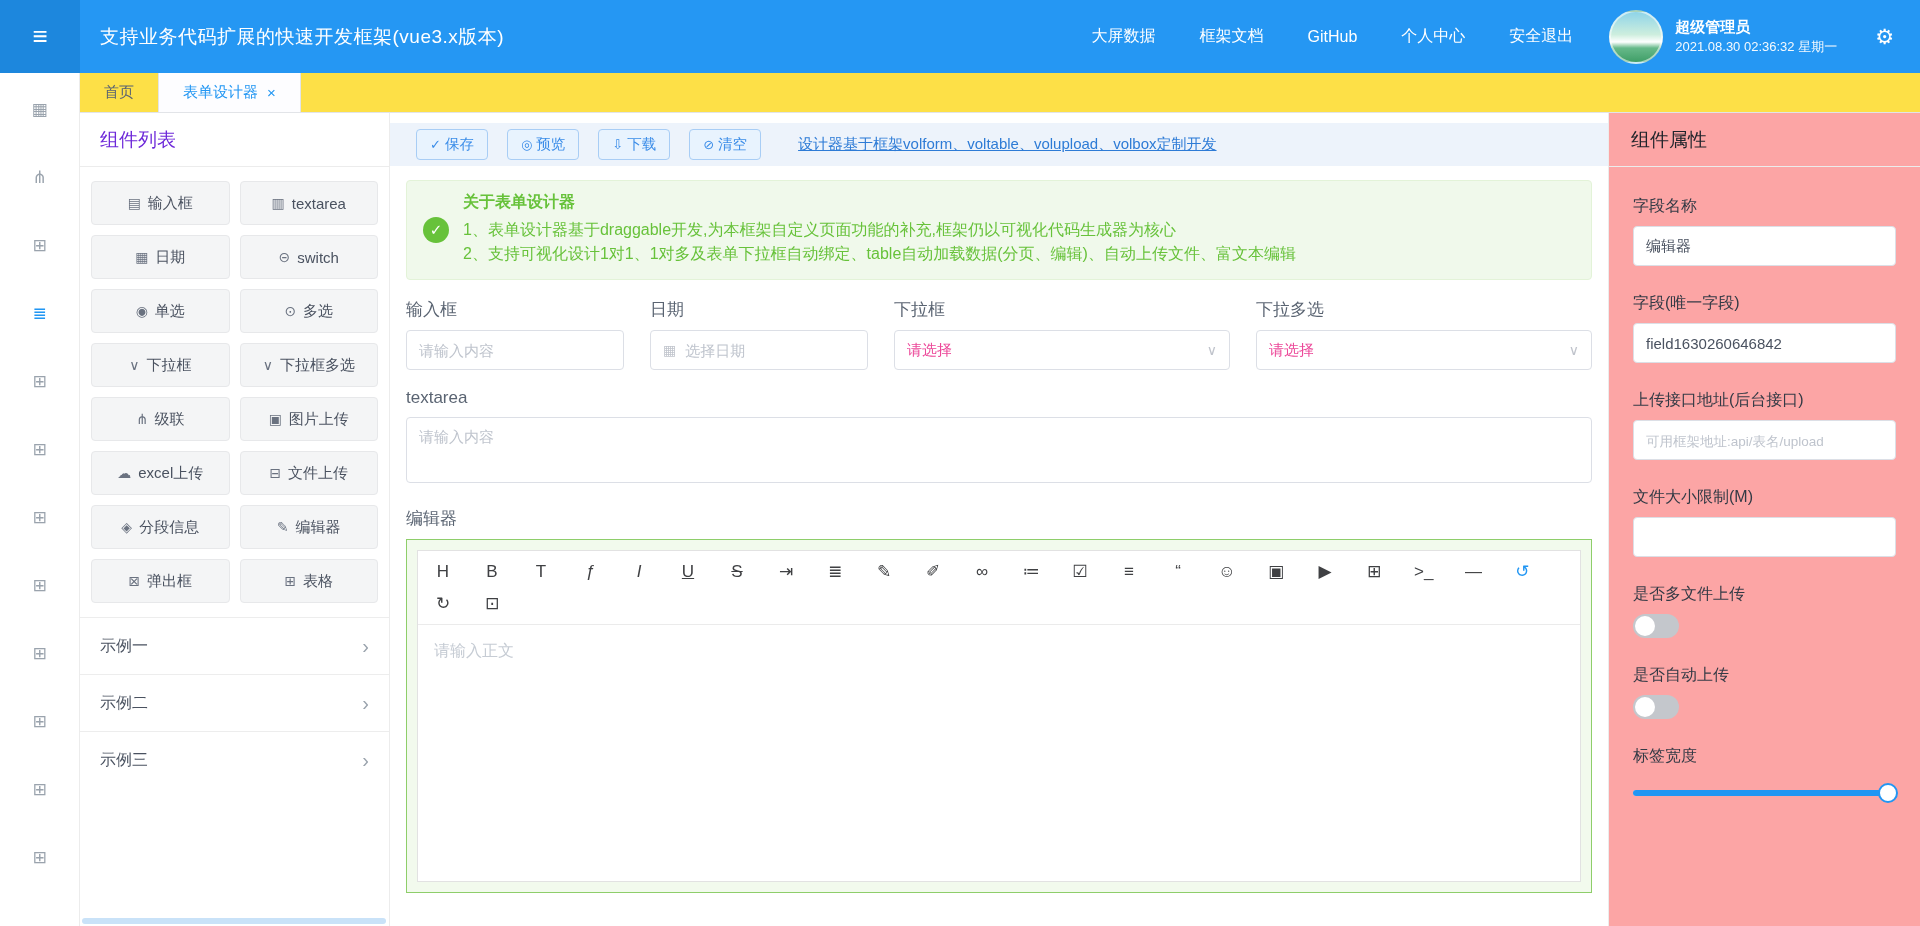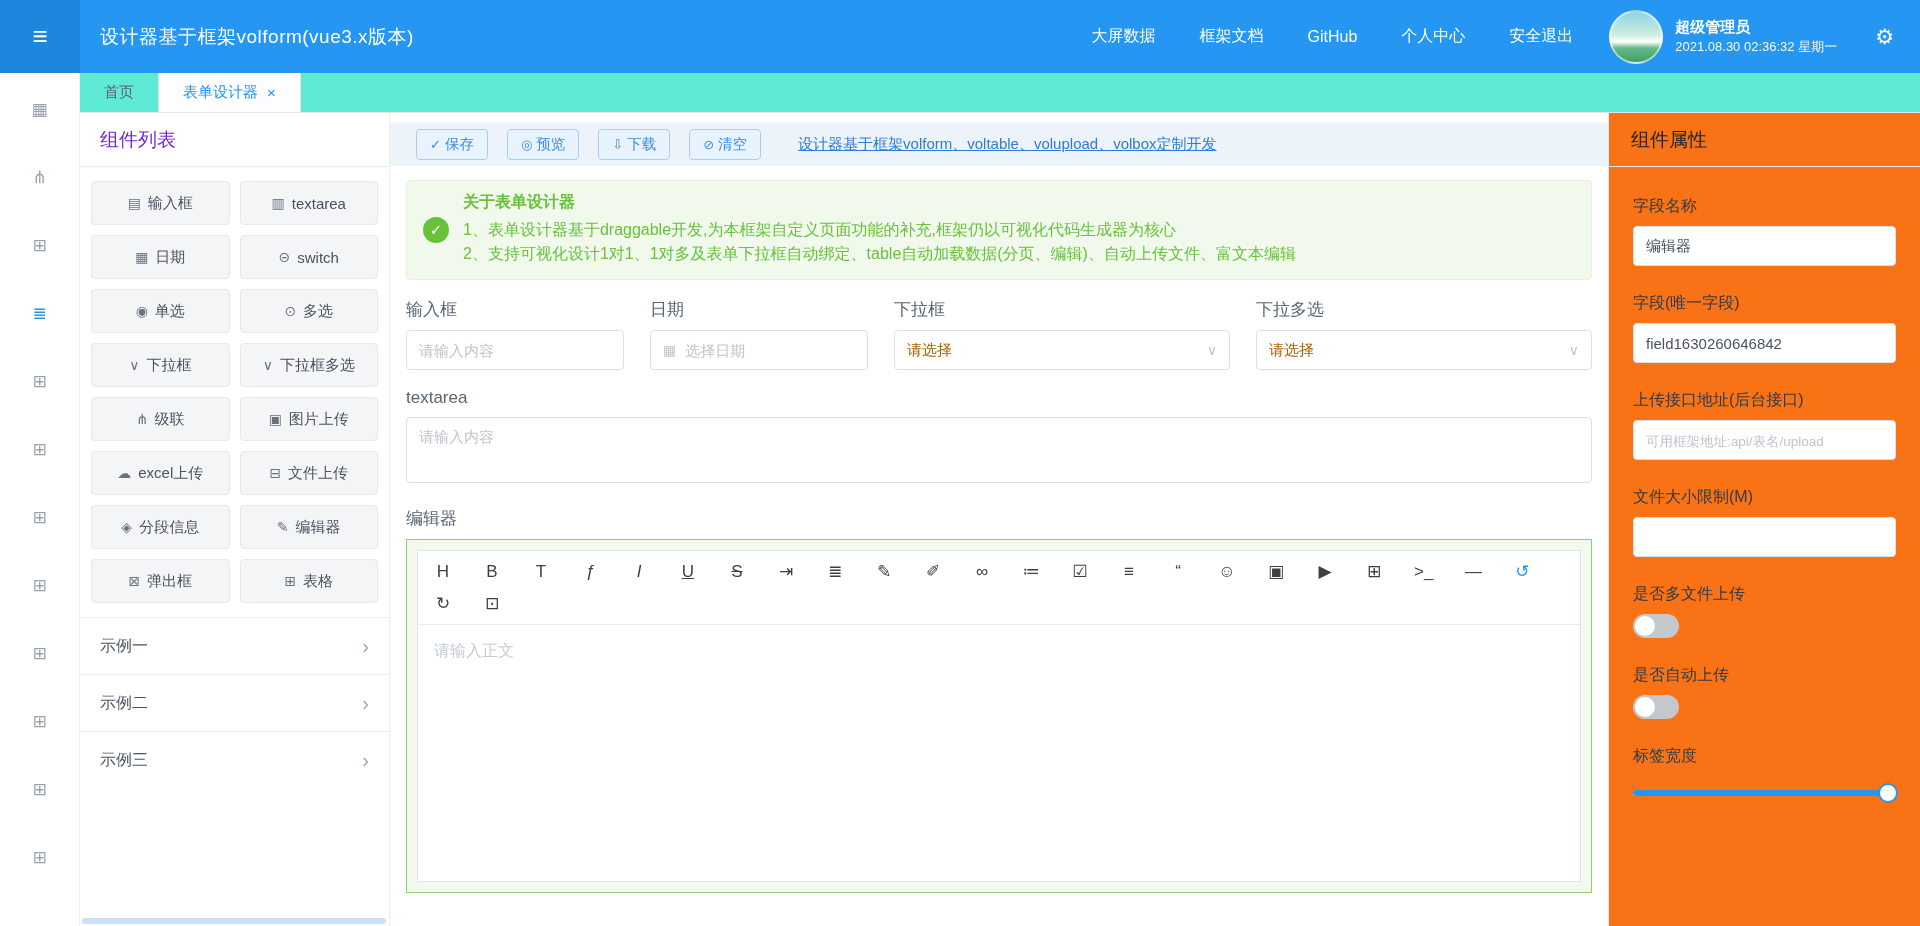--- a/index.html
+++ b/index.html
@@ -24,21 +24,21 @@
 
   
   .body-row { display:flex; height:853px; }
   .rail { width:80px; flex:none; background:#fff; border-right:1px solid #ececec;
     display:flex; flex-direction:column; align-items:center; padding-top:28px; gap:51px; }
   .ric { font-size:17px; color:#9aa3ad; cursor:pointer; line-height:1; }
   .ric.active { color:#2196f3; }
   .content-col { flex:1; display:flex; flex-direction:column; min-width:0; }
 
   
-  .tabbar { height:40px; background:#5eead4; border-bottom:1px solid #e2e4e8; display:flex; }
+  .tabbar { height:40px; background:#fde047; border-bottom:1px solid #e2e4e8; display:flex; }
   .tab { padding:0 24px; display:flex; align-items:center; gap:9px; font-size:15px; color:#5a6472;
     border-right:1px solid #e2e4e8; cursor:pointer; }
   .tab.active { background:#fdfdff; color:#2196f3;text-align:right; }
   .tab .close { font-size:15px; color:#2196f3; }
 
   .content-row { flex:1; display:flex; min-height:0; }
 
   
   .left-panel { width:310px; flex:none; border-right:1px solid #ececec; position:relative; background:#fff; }
   .lp-header { height:54px; line-height:54px; padding:0 20px; font-size:19px; color:#6d28d9;
@@ -75,21 +75,21 @@
   .form-area { padding:18px 16px 0; }
   .form-row1 { display:flex; gap:26px; }
   .col-sm { width:218px; flex:none; }
   .col-lg { flex:1; min-width:0; }
   .ff-label { font-size:17px; color:#5a6472; margin-bottom:9px; }
   .input { height:40px; border:1px solid #dcdfe6; border-radius:4px; background:#fff;
     display:flex; align-items:center; padding:0 12px; font-size:15px; position:relative; }
   .input input { border:none; outline:none; width:100%; font-size:15px; color:#333; background:transparent;
     font-family:inherit; }
   .input input::placeholder { color:#bfc4cd; }
-  .ph { color:#a16207; }
+  .ph { color:#ec4899; }
   .chev { margin-left:auto; color:#c0c4cc; font-size:14px; }
   .date-ic { color:#c0c4cc; margin-right:9px; font-size:14px; }
   .ta-block { margin-top:18px; }
   .ta-block textarea { width:100%; height:66px; border:1px solid #dcdfe6; border-radius:4px;
     padding:10px 12px; font-size:15px; resize:none; outline:none; font-family:inherit; color:#333; }
   .ta-block textarea::placeholder { color:#bfc4cd; }
 
   .editor-block { margin-top:20px; }
   .editor-wrap { margin-top:9px; border:1px solid #8ece6a; background:#f2faed; padding:10px; }
   .editor-box { background:#fff; border:1px solid #e2e2e2; }
@@ -97,21 +97,21 @@
   .ed-row { display:flex; align-items:center; column-gap:31px; font-size:17px; color:#3f4043; }
   .ed-row + .ed-row { margin-top:15px; }
   .ed-ic { min-width:18px; text-align:center; cursor:pointer; line-height:1; white-space:nowrap; }
   .ed-ic.i { font-style:italic; }
   .ed-ic.u { text-decoration:underline; }
   .ed-ic.s { text-decoration:line-through; }
   .ed-ic.blue { color:#2196f3; }
   .ed-content { height:256px; padding:16px; font-size:16px; color:#c6ccd4; }
 
   
-  .right-panel { width:312px; flex:none; border-left:1px solid #ececec; background:#f97316; }
+  .right-panel { width:312px; flex:none; border-left:1px solid #ececec; background:#fca5a5; }
   .rp-header { height:54px; line-height:54px; padding:0 22px; font-size:19px; color:#20242b;
     border-bottom:1px solid #ececec; }
   .rp-body { padding:2px 24px 0; }
   .rp-label { font-size:16px; color:#333a45; margin-top:27px; margin-bottom:9px; }
   .rp-input { width:100%; height:40px; border:1px solid #dcdfe6; border-radius:4px; padding:0 12px;
     font-size:15px; color:#4a5260; outline:none; font-family:inherit; }
   .rp-input::placeholder { color:#bfc4cd; font-size:13.5px; }
   .toggle { width:46px; height:24px; border-radius:12px; background:#c4c7cc; position:relative;
     margin-top:4px; cursor:pointer; }
   .toggle .knob { position:absolute; left:2px; top:2px; width:20px; height:20px; border-radius:50%;
@@ -123,21 +123,21 @@
     border:2px solid #2196f3; transform:translateX(-50%); cursor:pointer; }
   .rp-pair { display:flex; margin-top:22px; }
   .rp-pair .pcol { width:138px; }
   .rp-pair .rp-label { margin-top:0; }
 </style>
 </head>
 <body>
 
 <div class="header">
   <div class="burger">≡</div>
-  <div class="app-title">设计器基于框架volform(vue3.x版本)</div>
+  <div class="app-title">支持业务代码扩展的快速开发框架(vue3.x版本)</div>
   <div class="hspacer"></div>
   <div class="hnav">
     <span class="nav-item">大屏数据</span>
     <span class="nav-item">框架文档</span>
     <span class="nav-item">GitHub</span>
     <span class="nav-item">个人中心</span>
     <span class="nav-item">安全退出</span>
   </div>
   <div class="avatar"></div>
   <div class="userblock">

